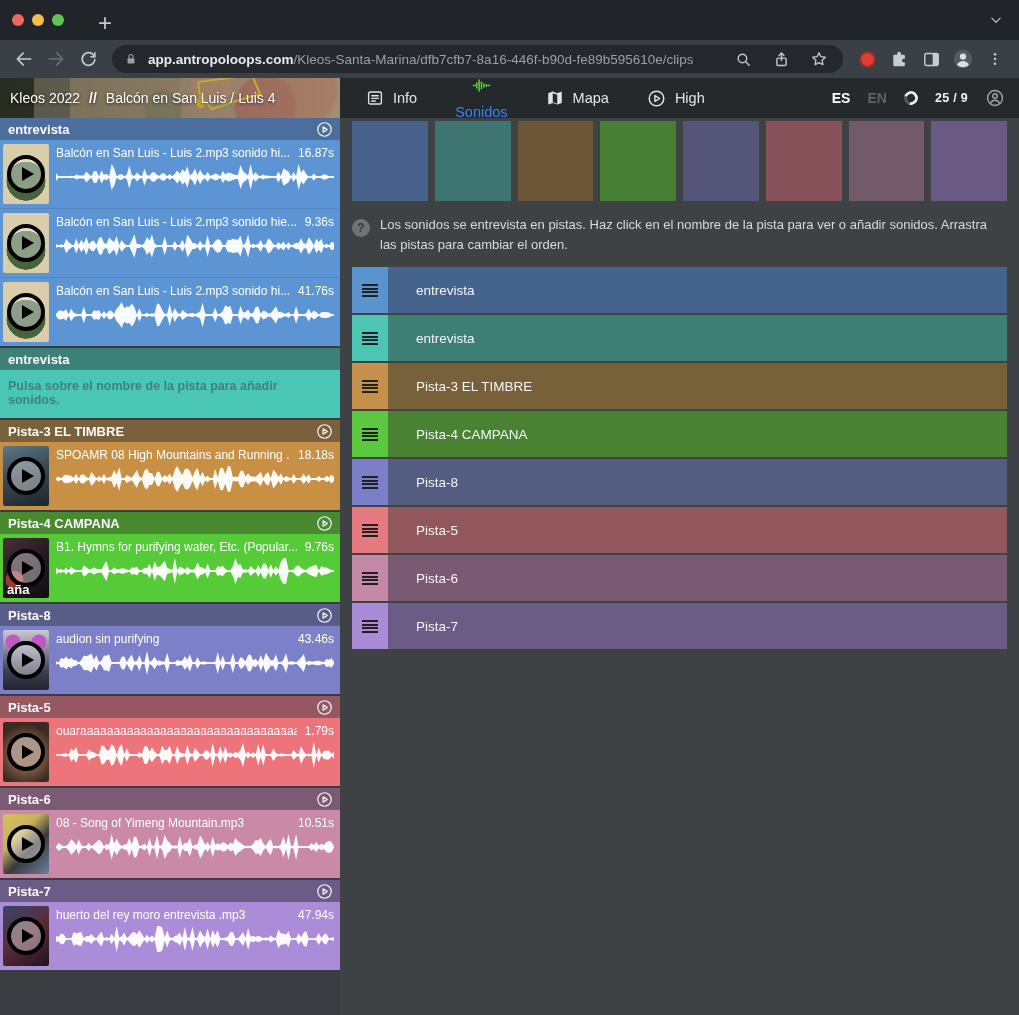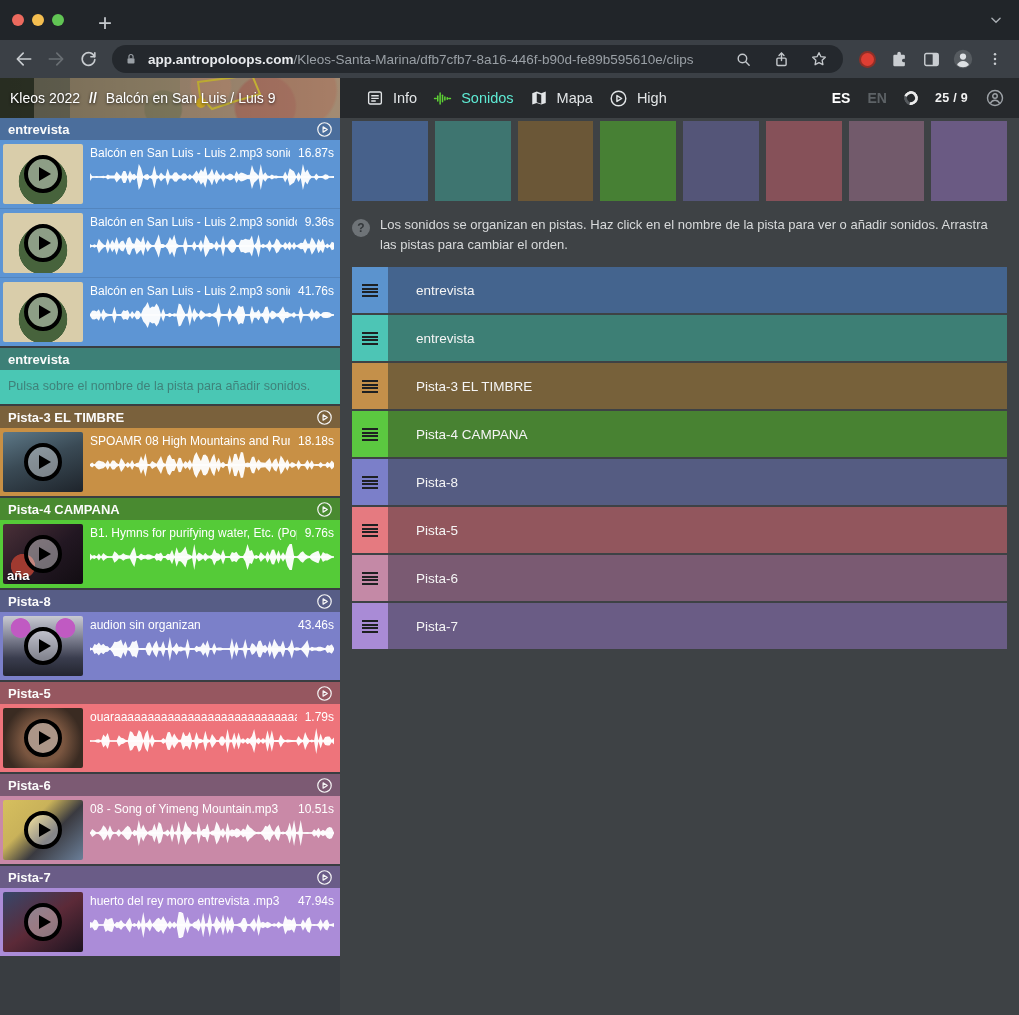--- a/index.html
+++ b/index.html
@@ -46,41 +46,41 @@
       linear-gradient(90deg,#39402F 0 34px,#7E7B66 34px 70px,#A99879 70px 180px,#B59B80 180px 100%);
     padding-left: 20px;
   }
   .parcel { position:absolute; inset:0; }
   .pin { position:absolute; left:196px; top:20px; width:10px; height:10px; background:#F2C62C;
          border-radius:50% 50% 50% 0; transform:rotate(-225deg); }
   .crumb { position:absolute; inset:0; display:flex; align-items:center; padding:0 10px; gap:9px;
            font-size:14px; color:#FFFFFF; text-shadow:0 1px 3px rgba(0,0,0,.7);
            background:linear-gradient(90deg,rgba(0,0,0,.30),rgba(0,0,0,.10)); white-space:nowrap; }
   .crumb .sep { font-weight:700; }
-  .appnav { display:flex; align-items:center; gap:16px; margin-left:26px; font-size:14.5px; color:#E2E5E7; }
+  .appnav { display:flex; align-items:center; gap:38px; margin-left:26px; font-size:14.5px; color:#E2E5E7; }
   .nav-item { display:flex; align-items:center; gap:9px; }
-  .nav-item.active { color:#5eead4; }
+  .nav-item.active { color:#3b82f6;flex-direction:column; }
   .appright { margin-left:auto; display:flex; align-items:center; gap:17px; padding-right:14px; }
   .lang-es { color:#FFFFFF; font-weight:700; font-size:14px; }
   .lang-en { color:#5D6266; font-weight:700; font-size:14px; }
   .spinner { width:14px; height:14px; border-radius:50%; border:3px solid #ECECEC;
              border-left-color:#55595D; transform:rotate(-30deg); }
   .counter { color:#F2F2F2; font-size:12.5px; font-weight:700; letter-spacing:.3px; }
 
   
   .content { display:flex; height:897px; }
   .sidebar { width:340px; flex:none; background:#393D41; overflow:hidden; }
   .track { margin-bottom:2px; }
   .track-header { height:22px; display:flex; align-items:center; padding:0 7px 0 8px;
                   color:#FBFBFB; font-size:13px; font-weight:600; }
   .track-header .tname { flex:1; white-space:nowrap; overflow:hidden; }
-  .track-note { font-size:12.5px; padding:9px 8px 11px; }
+  .track-note { font-size:12.5px; padding:9px 8px 11px;font-weight:bold; }
   .clip { display:flex; gap:7px; padding:4px 6px 4px 3px; align-items:flex-start; }
   .clip + .clip { border-top:1px solid rgba(0,0,0,.10); }
-  .thumb { width:80px; height:60px; flex:none; position:relative; border-radius:2px; overflow:hidden; }
+  .thumb { width:46px; height:60px; flex:none; position:relative; border-radius:2px; overflow:hidden; }
   .overlay { position:absolute; left:50%; top:50%; width:38px; height:38px; margin:-19px 0 0 -19px;
              border-radius:50%; border:4px solid currentColor; background:rgba(255,255,255,.38);
              display:flex; align-items:center; justify-content:center; }
   .overlay i { display:block; width:0; height:0; border-left:12px solid currentColor;
                border-top:7px solid transparent; border-bottom:7px solid transparent; margin-left:3px; }
   .caption { position:absolute; left:4px; bottom:1px; color:#FFF; font-weight:700; font-size:13px;
              text-shadow:0 1px 2px rgba(0,0,0,.7); }
   .clip-body { flex:1; min-width:0; padding-top:2px; }
   .trow { display:flex; font-size:12px; color:#FFFFFF; gap:8px; }
   .ttl { flex:1; white-space:nowrap; overflow:hidden; }
@@ -200,21 +200,21 @@
 
   <div class="appbar">
     <div class="map-thumb">
       <svg class="parcel" width="340" height="40" viewBox="0 0 340 40">
           <path d="M198 4 L252 -3 L260 16 L236 23 L212 31 L200 18 Z" fill="none" stroke="#E5CF3C" stroke-width="2"></path>
         </svg>
       <span class="pin"></span>
       <div class="crumb">
         <span>Kleos 2022</span>
         <span class="sep">//</span>
-        <span>Balcón en San Luis / Luis 9</span>
+        <span>Balcón en San Luis / Luis 4</span>
       </div>
     </div>
     <nav class="appnav">
       <span class="nav-item">
         <svg width="18" height="18" viewBox="0 0 24 24" fill="none" stroke="#E2E5E7" stroke-width="1.8">
             <rect x="3.5" y="4" width="17" height="16" rx="2"></rect>
             <path d="M7 9h10M7 12.5h10M7 16h6"></path>
           </svg>
         <span>Info</span>
       </span>
@@ -422,21 +422,21 @@
     <div class="clips" style="background: rgb(123, 128, 201);">
   <div class="clip">
     <div class="thumb" style="background: radial-gradient(circle at 22% 20%, rgb(192, 90, 194) 0px, rgb(192, 90, 194) 12%, transparent 13%), radial-gradient(circle at 78% 20%, rgb(192, 90, 194) 0px, rgb(192, 90, 194) 12%, transparent 13%), linear-gradient(rgb(201, 202, 210) 0%, rgb(141, 143, 160) 30%, rgb(58, 61, 78) 70%, rgb(35, 37, 47) 100%);">
       <span class="overlay">
                     <i></i>
                   </span>
 
     </div>
     <div class="clip-body">
       <div class="trow">
-        <span class="ttl">audion sin organizan</span>
+        <span class="ttl">audion sin purifying</span>
         <span class="dur">43.46s</span>
       </div>
       <svg class="wave" preserveAspectRatio="none" viewBox="0 0 300 26">
                     <path d="M0 13 L0.0 11.3 L2.7 12.4 L5.5 7.9 L8.2 9.0 L10.9 6.4 L13.6 9.5 L16.4 7.8 L19.1 10.1 L21.8 10.2 L24.5 12.5 L27.3 9.9 L30.0 5.7 L32.7 5.9 L35.5 5.2 L38.2 3.4 L40.9 9.8 L43.6 5.2 L46.4 12.1 L49.1 10.6 L51.8 5.4 L54.5 5.8 L57.3 4.2 L60.0 12.2 L62.7 12.0 L65.5 11.9 L68.2 12.3 L70.9 7.0 L73.6 6.3 L76.4 12.3 L79.1 7.8 L81.8 4.6 L84.5 11.5 L87.3 11.0 L90.0 5.1 L92.7 11.9 L95.5 12.0 L98.2 1.1 L100.9 12.1 L103.6 10.5 L106.4 6.8 L109.1 10.9 L111.8 10.4 L114.5 11.4 L117.3 11.6 L120.0 2.8 L122.7 12.1 L125.5 12.1 L128.2 12.2 L130.9 9.8 L133.6 11.0 L136.4 10.5 L139.1 6.3 L141.8 9.8 L144.5 4.2 L147.3 12.0 L150.0 12.2 L152.7 7.0 L155.5 12.0 L158.2 11.6 L160.9 11.4 L163.6 12.2 L166.4 12.2 L169.1 12.2 L171.8 12.1 L174.5 2.0 L177.3 11.9 L180.0 5.4 L182.7 12.2 L185.5 12.1 L188.2 11.5 L190.9 3.0 L193.6 12.1 L196.4 12.3 L199.1 7.1 L201.8 8.4 L204.5 11.5 L207.3 4.9 L210.0 4.5 L212.7 10.3 L215.5 8.7 L218.2 12.1 L220.9 5.1 L223.6 11.1 L226.4 2.7 L229.1 6.8 L231.8 10.3 L234.5 10.2 L237.3 4.5 L240.0 12.0 L242.7 12.3 L245.5 9.8 L248.2 3.2 L250.9 12.1 L253.6 11.3 L256.4 11.4 L259.1 12.4 L261.8 10.2 L264.5 7.5 L267.3 3.9 L270.0 12.3 L272.7 10.8 L275.5 11.6 L278.2 11.6 L280.9 10.7 L283.6 10.8 L286.4 11.4 L289.1 12.3 L291.8 9.0 L294.5 9.7 L297.3 8.2 L300.0 11.9 L300 13 L300.0 14.1 L297.3 17.8 L294.5 16.3 L291.8 17.0 L289.1 13.7 L286.4 14.6 L283.6 15.2 L280.9 15.3 L278.2 14.4 L275.5 14.4 L272.7 15.2 L270.0 13.7 L267.3 22.1 L264.5 18.5 L261.8 15.8 L259.1 13.6 L256.4 14.6 L253.6 14.7 L250.9 13.9 L248.2 22.8 L245.5 16.2 L242.7 13.7 L240.0 14.0 L237.3 21.5 L234.5 15.8 L231.8 15.7 L229.1 19.2 L226.4 23.3 L223.6 14.9 L220.9 20.9 L218.2 13.9 L215.5 17.3 L212.7 15.7 L210.0 21.5 L207.3 21.1 L204.5 14.5 L201.8 17.6 L199.1 18.9 L196.4 13.7 L193.6 13.9 L190.9 23.0 L188.2 14.5 L185.5 13.9 L182.7 13.8 L180.0 20.6 L177.3 14.1 L174.5 24.0 L171.8 13.9 L169.1 13.8 L166.4 13.8 L163.6 13.8 L160.9 14.6 L158.2 14.4 L155.5 14.0 L152.7 19.0 L150.0 13.8 L147.3 14.0 L144.5 21.8 L141.8 16.2 L139.1 19.7 L136.4 15.5 L133.6 15.0 L130.9 16.2 L128.2 13.8 L125.5 13.9 L122.7 13.9 L120.0 23.2 L117.3 14.4 L114.5 14.6 L111.8 15.6 L109.1 15.1 L106.4 19.2 L103.6 15.5 L100.9 13.9 L98.2 24.9 L95.5 14.0 L92.7 14.1 L90.0 20.9 L87.3 15.0 L84.5 14.5 L81.8 21.4 L79.1 18.2 L76.4 13.7 L73.6 19.7 L70.9 19.0 L68.2 13.7 L65.5 14.1 L62.7 14.0 L60.0 13.8 L57.3 21.8 L54.5 20.2 L51.8 20.6 L49.1 15.4 L46.4 13.9 L43.6 20.8 L40.9 16.2 L38.2 22.6 L35.5 20.8 L32.7 20.1 L30.0 20.3 L27.3 16.1 L24.5 13.5 L21.8 15.8 L19.1 15.9 L16.4 18.2 L13.6 16.5 L10.9 19.6 L8.2 17.0 L5.5 18.1 L2.7 13.6 L0.0 14.7 Z" fill="rgba(255,255,255,0.95)"></path>
                     <rect x="0" y="12.3" width="300" height="1.4" fill="rgba(255,255,255,0.95)"></rect>
                   </svg>
     </div>
   </div>
 </div>
   </section>
@@ -554,21 +554,21 @@
   <div class="swatch" style="background: rgb(84, 85, 120);"></div>
 
   <div class="swatch" style="background: rgb(134, 81, 89);"></div>
 
   <div class="swatch" style="background: rgb(114, 90, 107);"></div>
 
   <div class="swatch" style="background: rgb(106, 90, 131);"></div>
 </div>
       <div class="hint">
         <span class="qmark">?</span>
-        <p>Los sonidos se organizan en pistas. Haz click en el nombre de la pista para ver o añadir sonidos. Arrastra las pistas para cambiar el orden.</p>
+        <p>Los sonidos se entrevista en pistas. Haz click en el nombre de la pista para ver o añadir sonidos. Arrastra las pistas para cambiar el orden.</p>
       </div>
       <div class="rows">
   <div class="mrow" style="background: rgb(68, 100, 142);">
     <div class="handle" style="background: rgb(91, 147, 206);">
       <span class="grip"></span>
     </div>
     <span class="rlabel">entrevista</span>
   </div>
 
   <div class="mrow" style="background: rgb(61, 127, 117);">

